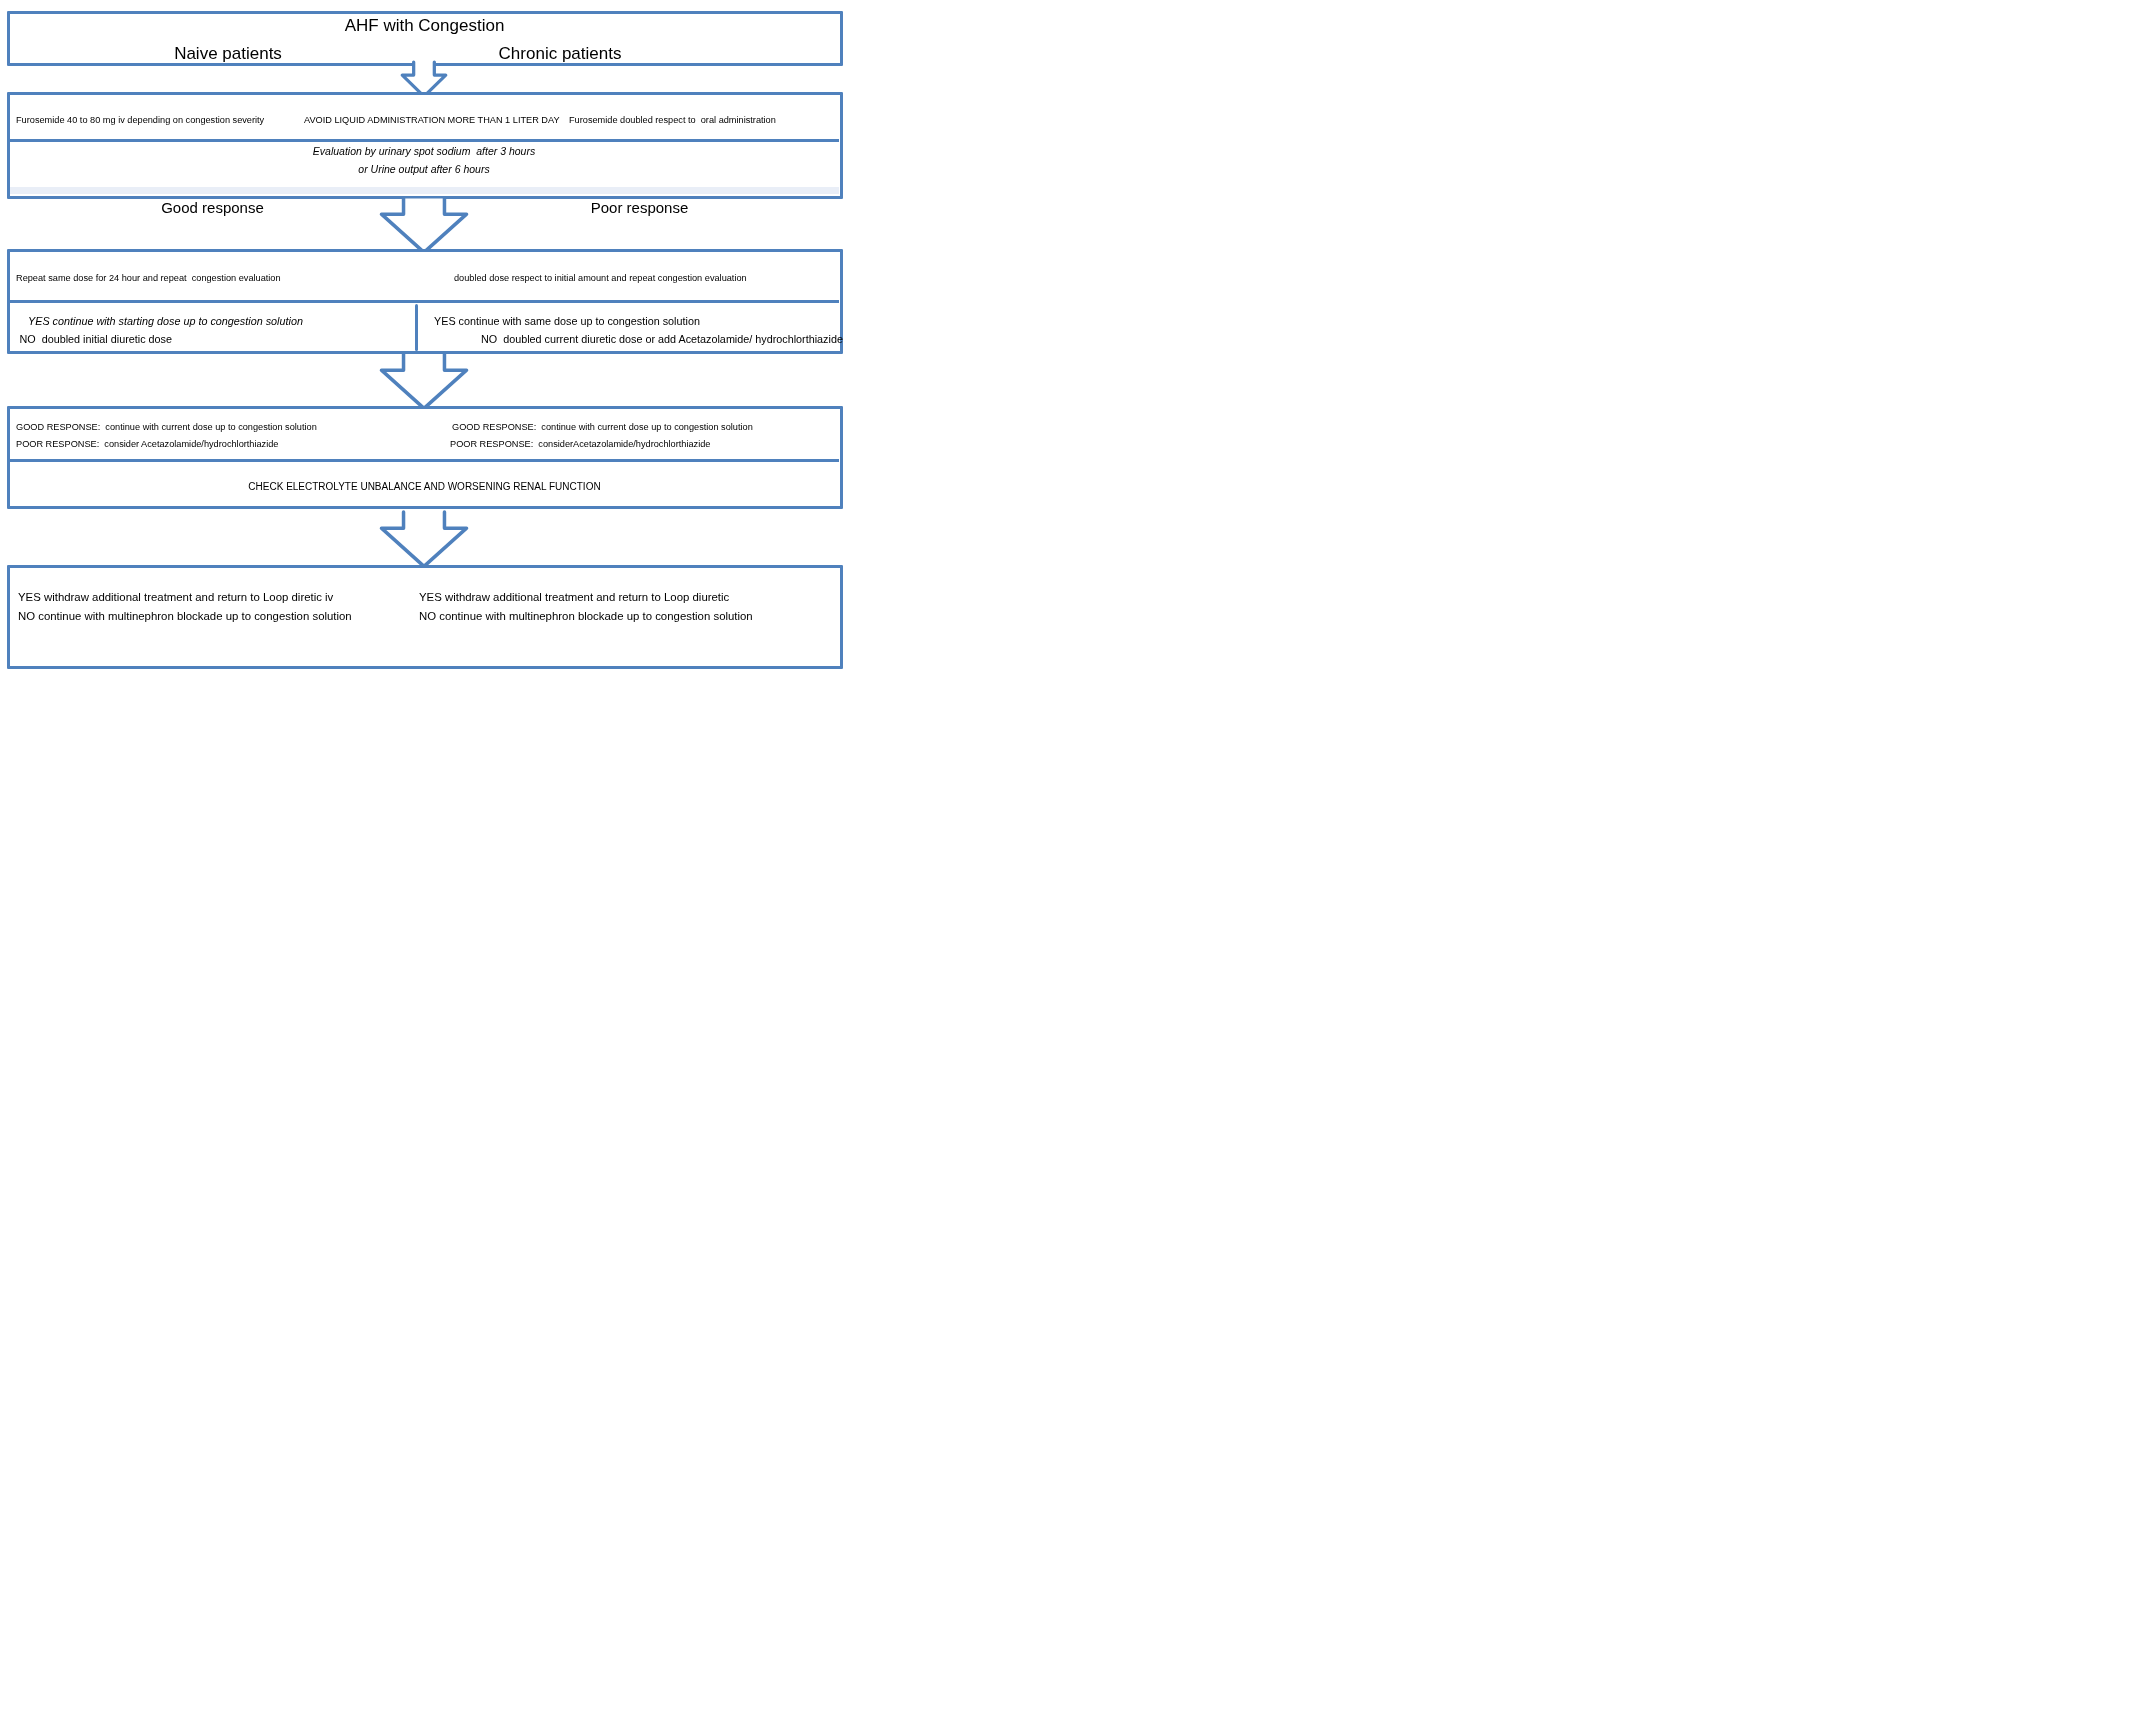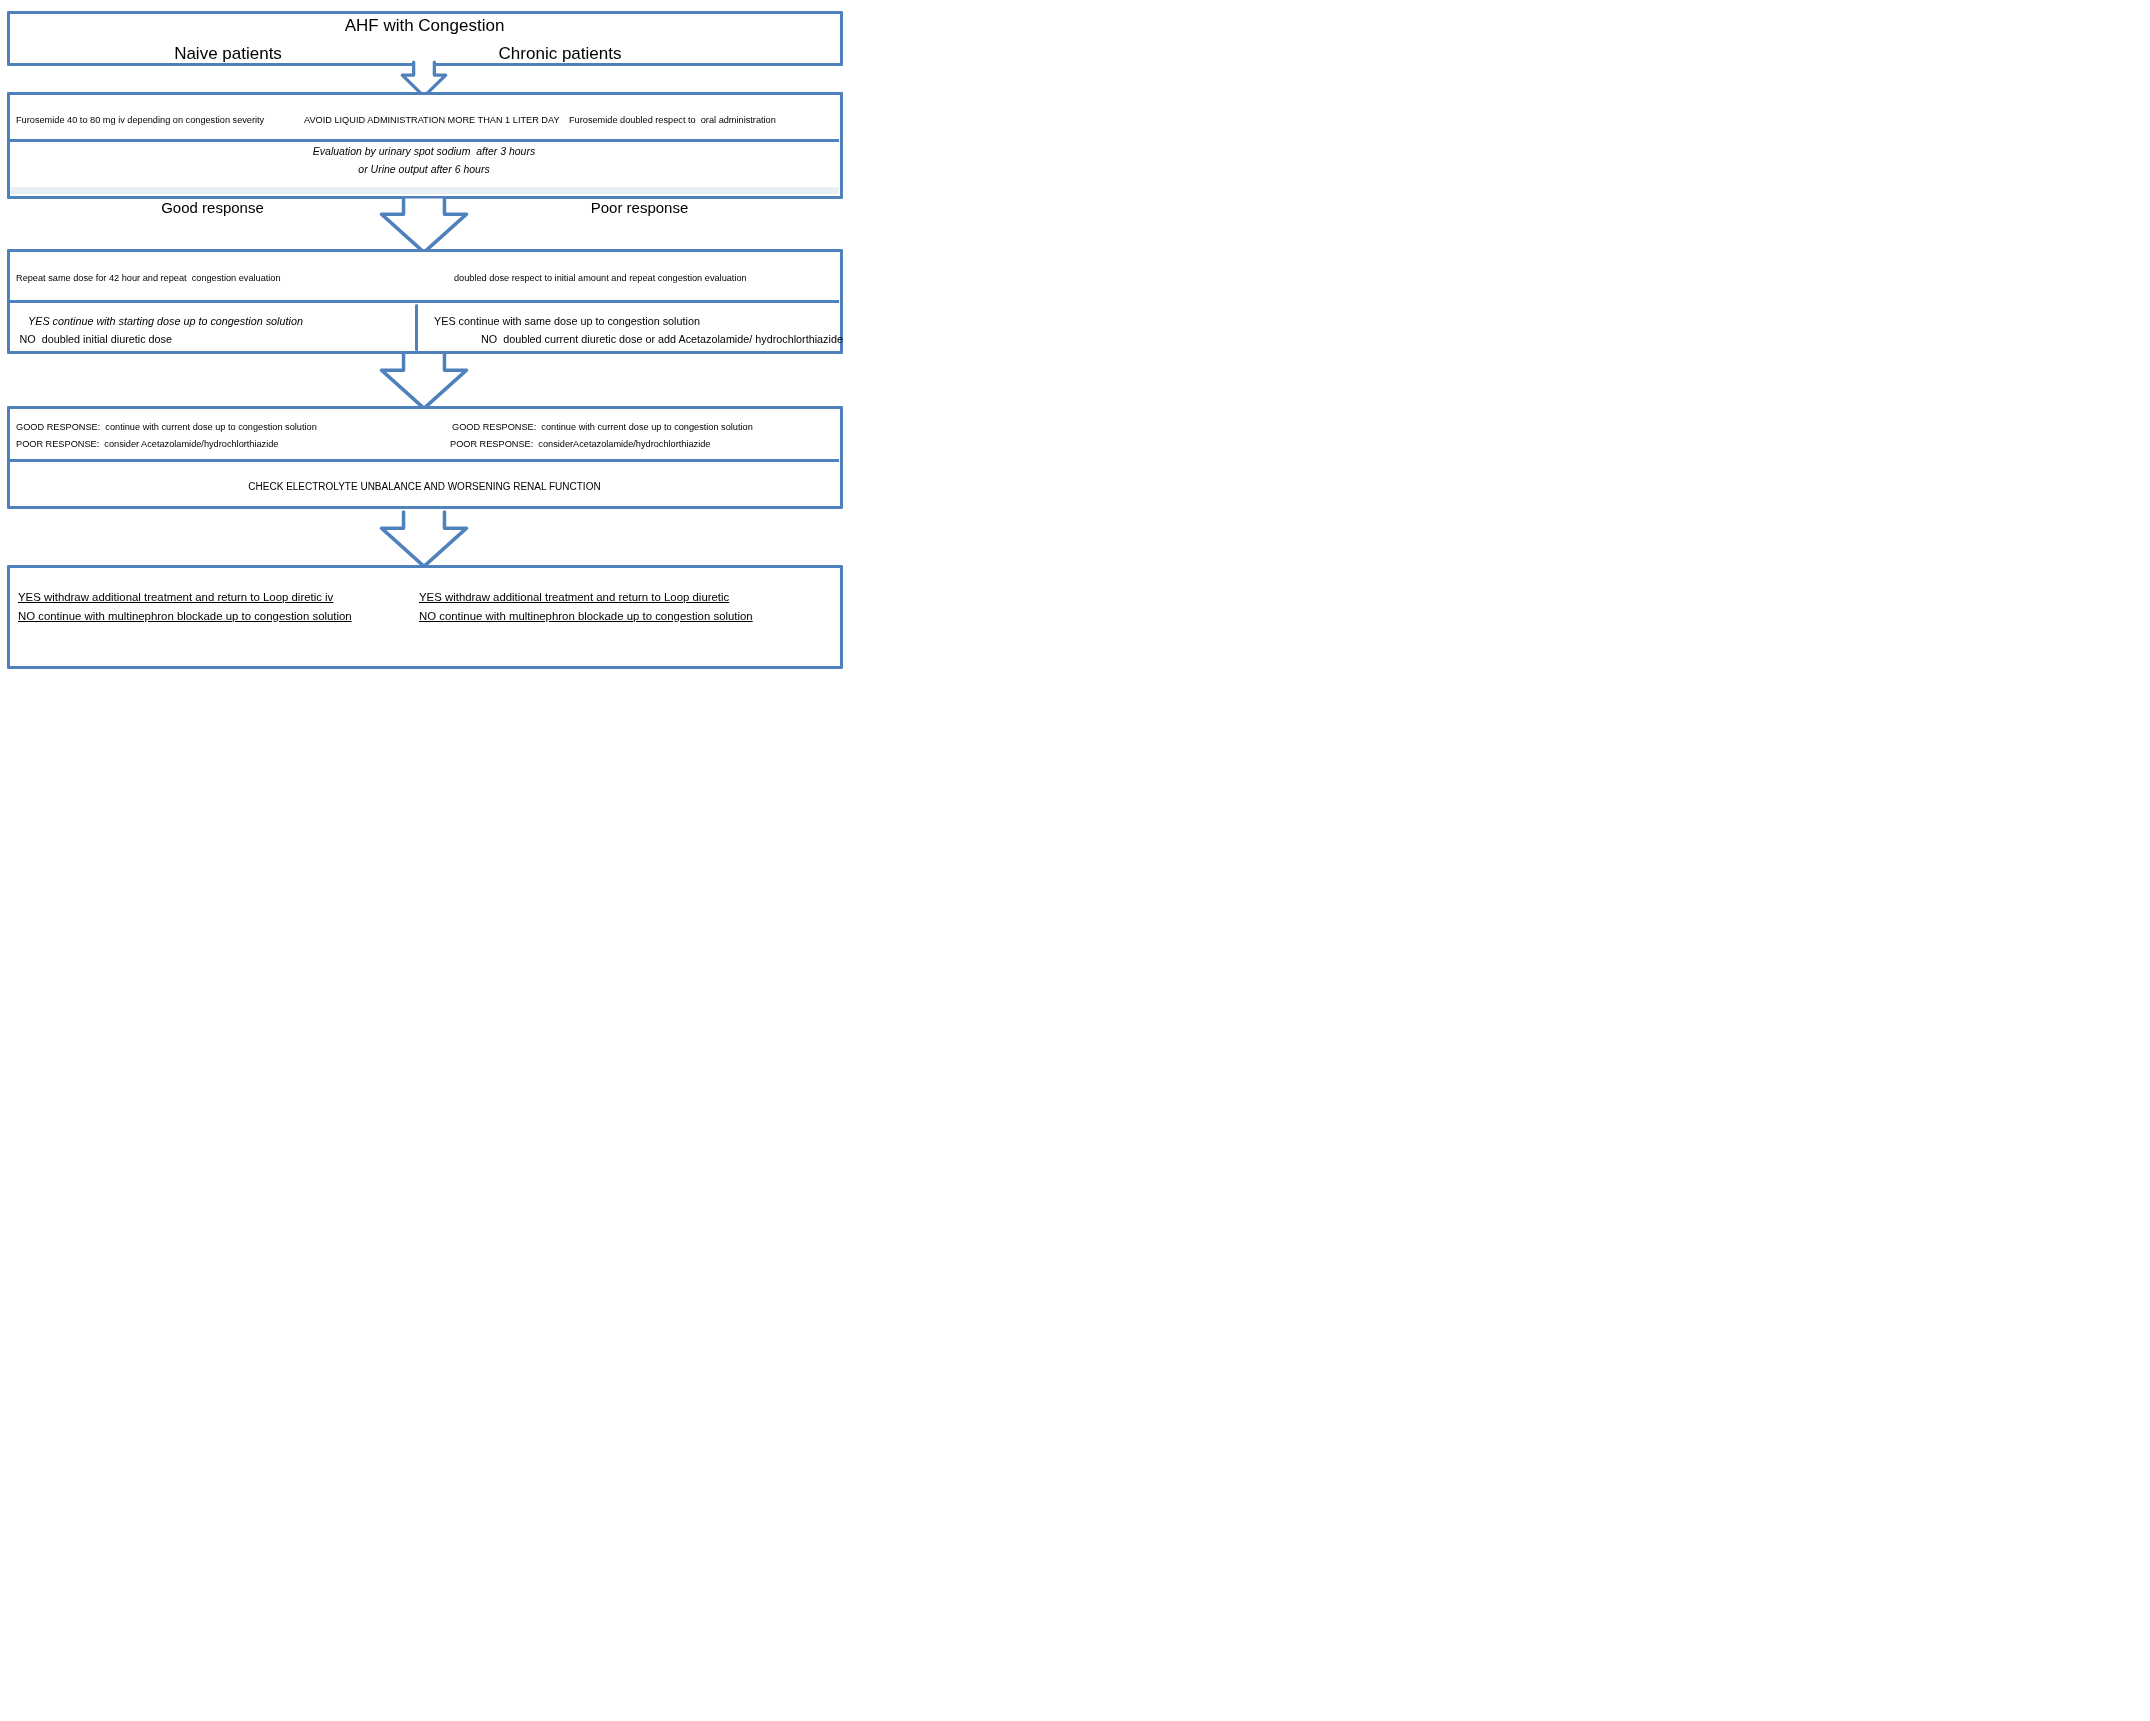--- a/index.html
+++ b/index.html
@@ -39,21 +39,21 @@
     white-space: pre;
     line-height: 1.15;
     color: #000000;
   }
   .center { text-align: center; }
   .italic { font-style: italic; }
   .f17 { font-size: 9.2px; }
   .f185 { font-size: 10px; }
   .f195 { font-size: 10.5px; }
   .f20 { font-size: 10.8px; }
-  .f21 { font-size: 11.4px; text-decoration: underline; }
+  .f21 { font-size: 11.4px; }
   .f26 { font-size: 17px; }
   .f28 { font-size: 15px; }
   .f31 { font-size: 17px; }
   .arrow { position: absolute; color: #4f81bd; overflow: visible; }
 </style>
 </head>
 <body>
 
 <div class="canvas">
 
@@ -78,21 +78,21 @@
 
   <div class="t f28 center" style="left:134px; top:199px; width:157px;">Good response</div>
   <div class="t f28 center" style="left:561px; top:199px; width:157px;">Poor response</div>
 
   <svg class="arrow" style="left:378px; top:198px;" width="92" height="56" viewBox="0 0 170 104">
     <path d="M47,1 L47,30 L6,30 L85,101 L164,30 L123,30 L123,1 Z" fill="#ffffff" stroke="none"></path>
     <path d="M47,0 L47,30 L6,30 L85,101 L164,30 L123,30 L123,0" fill="none" stroke="currentColor" stroke-width="6.5" stroke-linejoin="round" stroke-linecap="round"></path>
   </svg>
 
   <div class="box" style="left:6.5px; top:249px; width:836px; height:105px;"></div>
-  <div class="t f17" style="left:16px; top:273px;">Repeat same dose for 42 hour and repeat  congestion evaluation</div>
+  <div class="t f17" style="left:16px; top:273px;">Repeat same dose for 24 hour and repeat  congestion evaluation</div>
   <div class="t f17" style="left:454px; top:273px;">doubled dose respect to initial amount and repeat congestion evaluation</div>
   <div class="hdiv" style="left:9.7px; top:300px; width:829px;"></div>
   <div class="vdiv" style="left:415px; top:304px; height:47px;"></div>
   <div class="t f20" style="left:28px; top:315px;font-style:italic;">YES continue with starting dose up to congestion solution</div>
   <div class="t f20" style="left:19.5px; top:333px;">NO  doubled initial diuretic dose</div>
   <div class="t f20" style="left:434px; top:315px;">YES continue with same dose up to congestion solution</div>
   <div class="t f20" style="left:437px; top:333px;padding-left:44px;">NO  doubled current diuretic dose or add Acetazolamide/ hydrochlorthiazide</div>
 
   <svg class="arrow" style="left:378px; top:354px;" width="92" height="56" viewBox="0 0 170 104">
     <path d="M47,1 L47,30 L6,30 L85,101 L164,30 L123,30 L123,1 Z" fill="#ffffff" stroke="none"></path>

